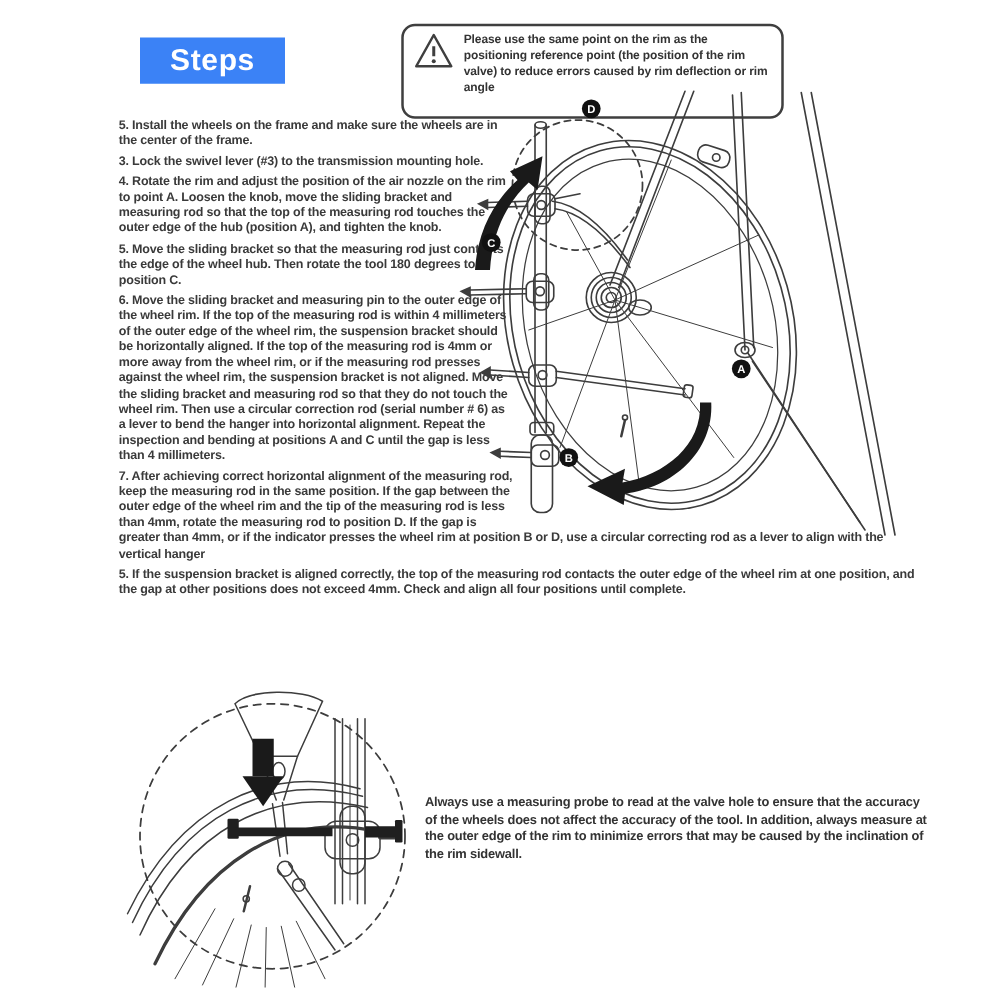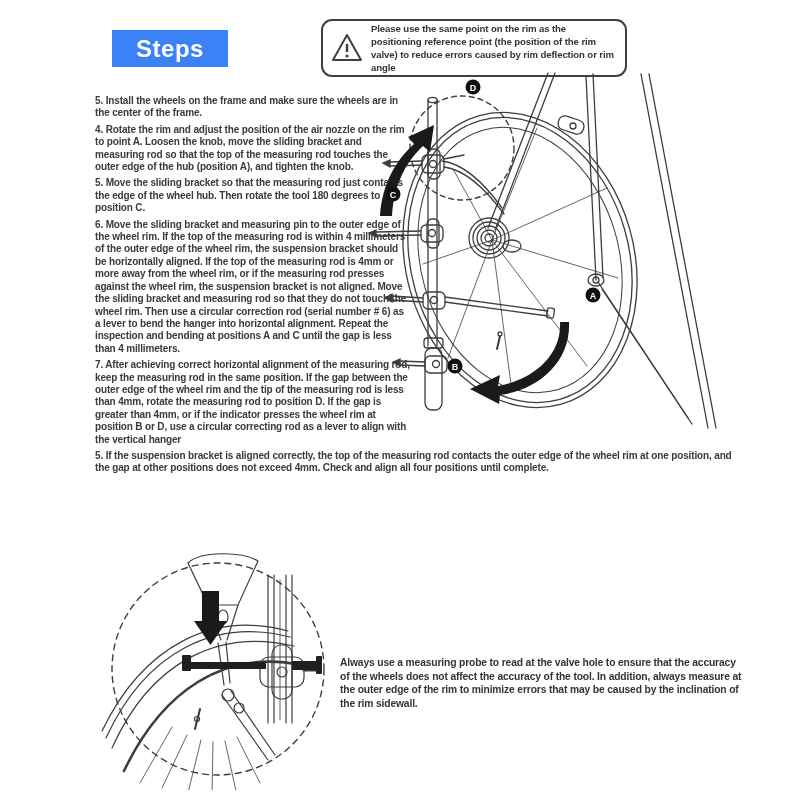--- a/index.html
+++ b/index.html
@@ -8,23 +8,23 @@
     font-family:"Liberation Sans",sans-serif;color:#3a3a3a;
   }
   
   .steps-badge{
     position:absolute;left:112px;top:30px;width:116px;height:37px;
     background:#3b82f6;color:#ffffff;display:flex;align-items:center;justify-content:center;
     font-size:24px;font-weight:bold;letter-spacing:.5px;
   }
   
   .warning-box{
-    position:absolute;left:321px;top:19px;width:306px;height:58px;
+    position:absolute;left:321px;top:19px;width:306px;height:76px;
     border:2px solid #3f3f3f;border-radius:11px;box-sizing:border-box;
-    display:flex;align-items:center;gap:7px;padding:4px 8px 4px 7px;
+    display:flex;gap:7px;padding:4px 8px 4px 7px;
   }
   .warning-box .tri{flex:0 0 auto;}
   .warning-text{
     font-size:9.6px;line-height:13px;font-weight:bold;letter-spacing:-0.1px;color:#333;
   }
   
   .steps-flow{
     position:absolute;left:95px;top:95px;width:648px;
   }
   .diagram-spacer{float:right;width:332px;height:330px;}
@@ -32,21 +32,21 @@
     margin:0 0 4px 0;font-size:10px;line-height:12.4px;font-weight:bold;
     letter-spacing:-0.15px;color:#3a3a3a;text-align:left;
   }
   
   .main-diagram{position:absolute;left:352px;top:68px;width:372px;height:384px;}
   .detail-diagram{position:absolute;left:100px;top:545px;width:240px;height:245px;}
   .marker-text{font-family:"Liberation Sans",sans-serif;font-size:9px;font-weight:bold;}
   
   .note-text{
     position:absolute;left:340px;top:636px;width:404px;
-    font-size:10.3px;line-height:13.6px;font-weight:bold;letter-spacing:-0.15px;color:#333;margin-top:20px;
+    font-size:10.3px;line-height:13.6px;font-weight:bold;letter-spacing:-0.15px;color:#333;
   }
 </style>
 </head>
 <body>
 
 <div class="page">
 
   <div class="steps-badge">
     <span>Steps</span>
   </div>
@@ -56,20 +56,21 @@
       <path d="M17 3 L31 28 L3 28 Z" fill="none" stroke="#3f3f3f" stroke-width="2" stroke-linejoin="round"></path>
       <line x1="17" y1="12" x2="17" y2="20" stroke="#3f3f3f" stroke-width="2.4"></line>
       <circle cx="17" cy="24" r="1.6" fill="#3f3f3f"></circle>
     </svg>
     <div class="warning-text">Please use the same point on the rim as the positioning reference point (the position of the rim valve) to reduce errors caused by rim deflection or rim angle</div>
   </div>
 
   <div class="steps-flow">
     <div class="diagram-spacer"></div>
     <p class="step">5. Install the wheels on the frame and make sure the wheels are in the center of the frame.</p>
+    <p class="step">3. Lock the swivel lever (#3) to the transmission mounting hole.</p>
     <p class="step">4. Rotate the rim and adjust the position of the air nozzle on the rim to point A. Loosen the knob, move the sliding bracket and measuring rod so that the top of the measuring rod touches the outer edge of the hub (position A), and tighten the knob.</p>
     <p class="step">5. Move the sliding bracket so that the measuring rod just contacts the edge of the wheel hub. Then rotate the tool 180 degrees to position C.</p>
     <p class="step">6. Move the sliding bracket and measuring pin to the outer edge of the wheel rim. If the top of the measuring rod is within 4 millimeters of the outer edge of the wheel rim, the suspension bracket should be horizontally aligned. If the top of the measuring rod is 4mm or more away from the wheel rim, or if the measuring rod presses against the wheel rim, the suspension bracket is not aligned. Move the sliding bracket and measuring rod so that they do not touch the wheel rim. Then use a circular correction rod (serial number # 6) as a lever to bend the hanger into horizontal alignment. Repeat the inspection and bending at positions A and C until the gap is less than 4 millimeters.</p>
     <p class="step">7. After achieving correct horizontal alignment of the measuring rod, keep the measuring rod in the same position. If the gap between the outer edge of the wheel rim and the tip of the measuring rod is less than 4mm, rotate the measuring rod to position D. If the gap is greater than 4mm, or if the indicator presses the wheel rim at position B or D, use a circular correcting rod as a lever to align with the vertical hanger</p>
     <p class="step">5. If the suspension bracket is aligned correctly, the top of the measuring rod contacts the outer edge of the wheel rim at one position, and the gap at other positions does not exceed 4mm. Check and align all four positions until complete.</p>
   </div>
 
   <svg class="main-diagram" viewBox="0 0 372 384">
     <g stroke="#3d3d3d" fill="none" stroke-width="1.3" stroke-linecap="round">
 

